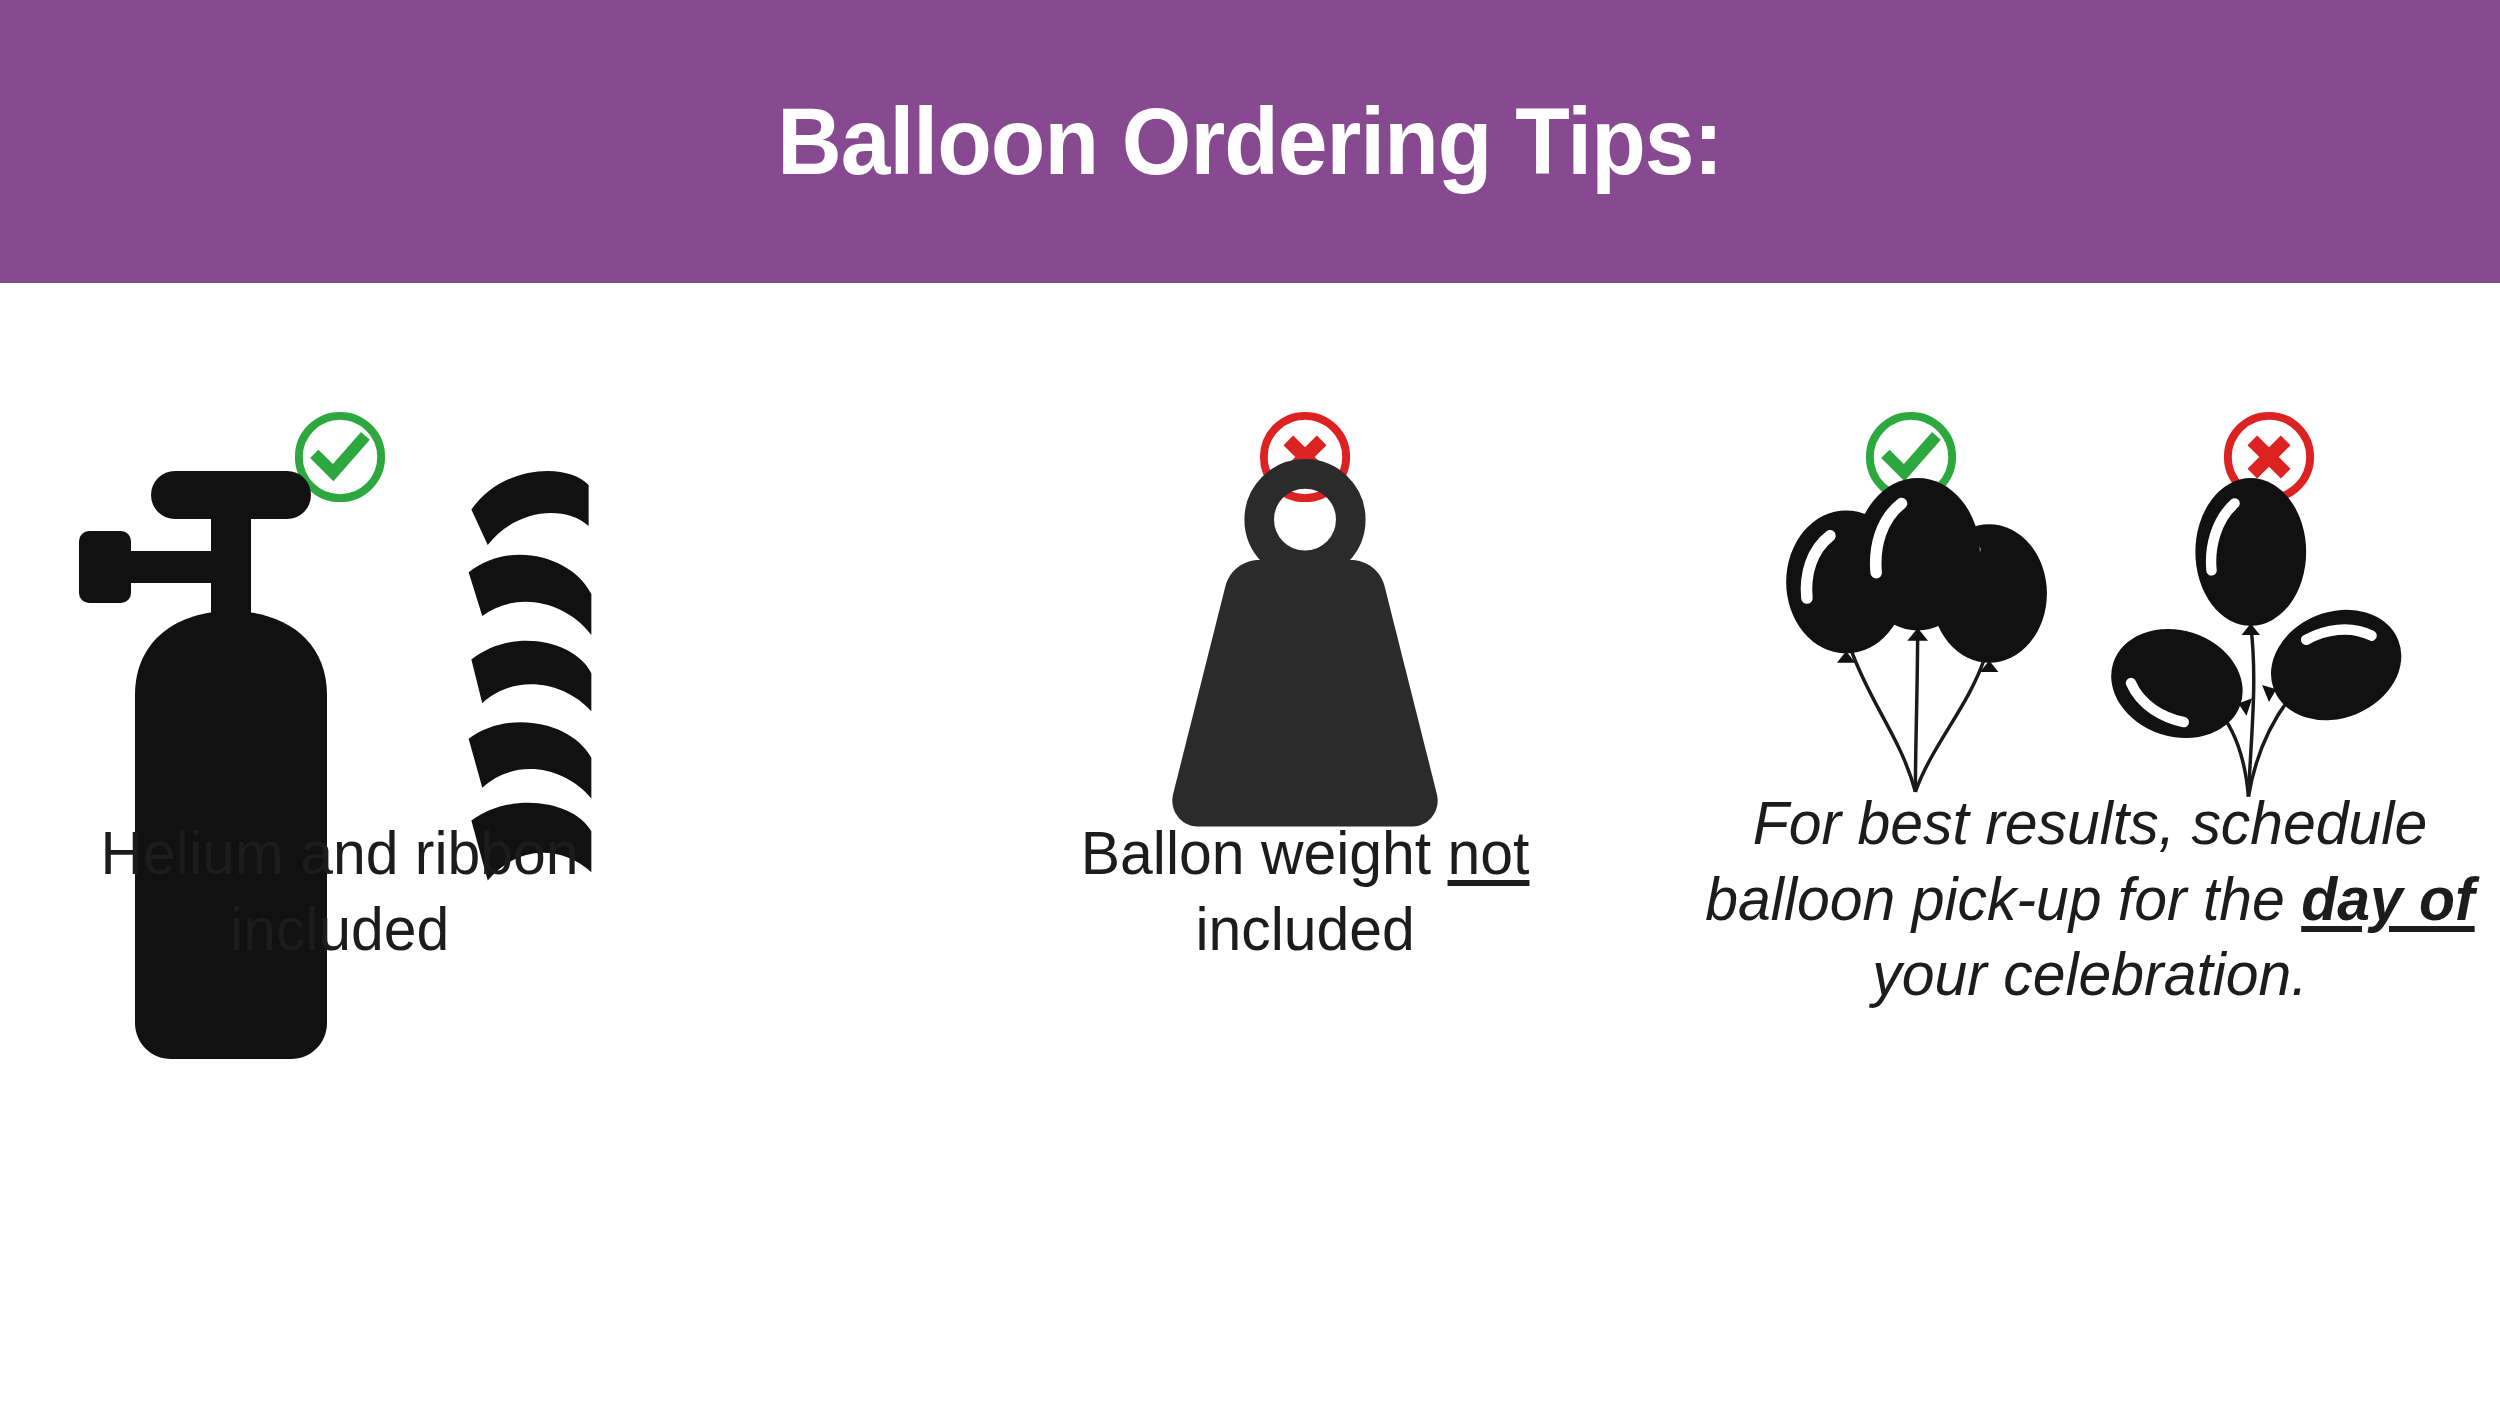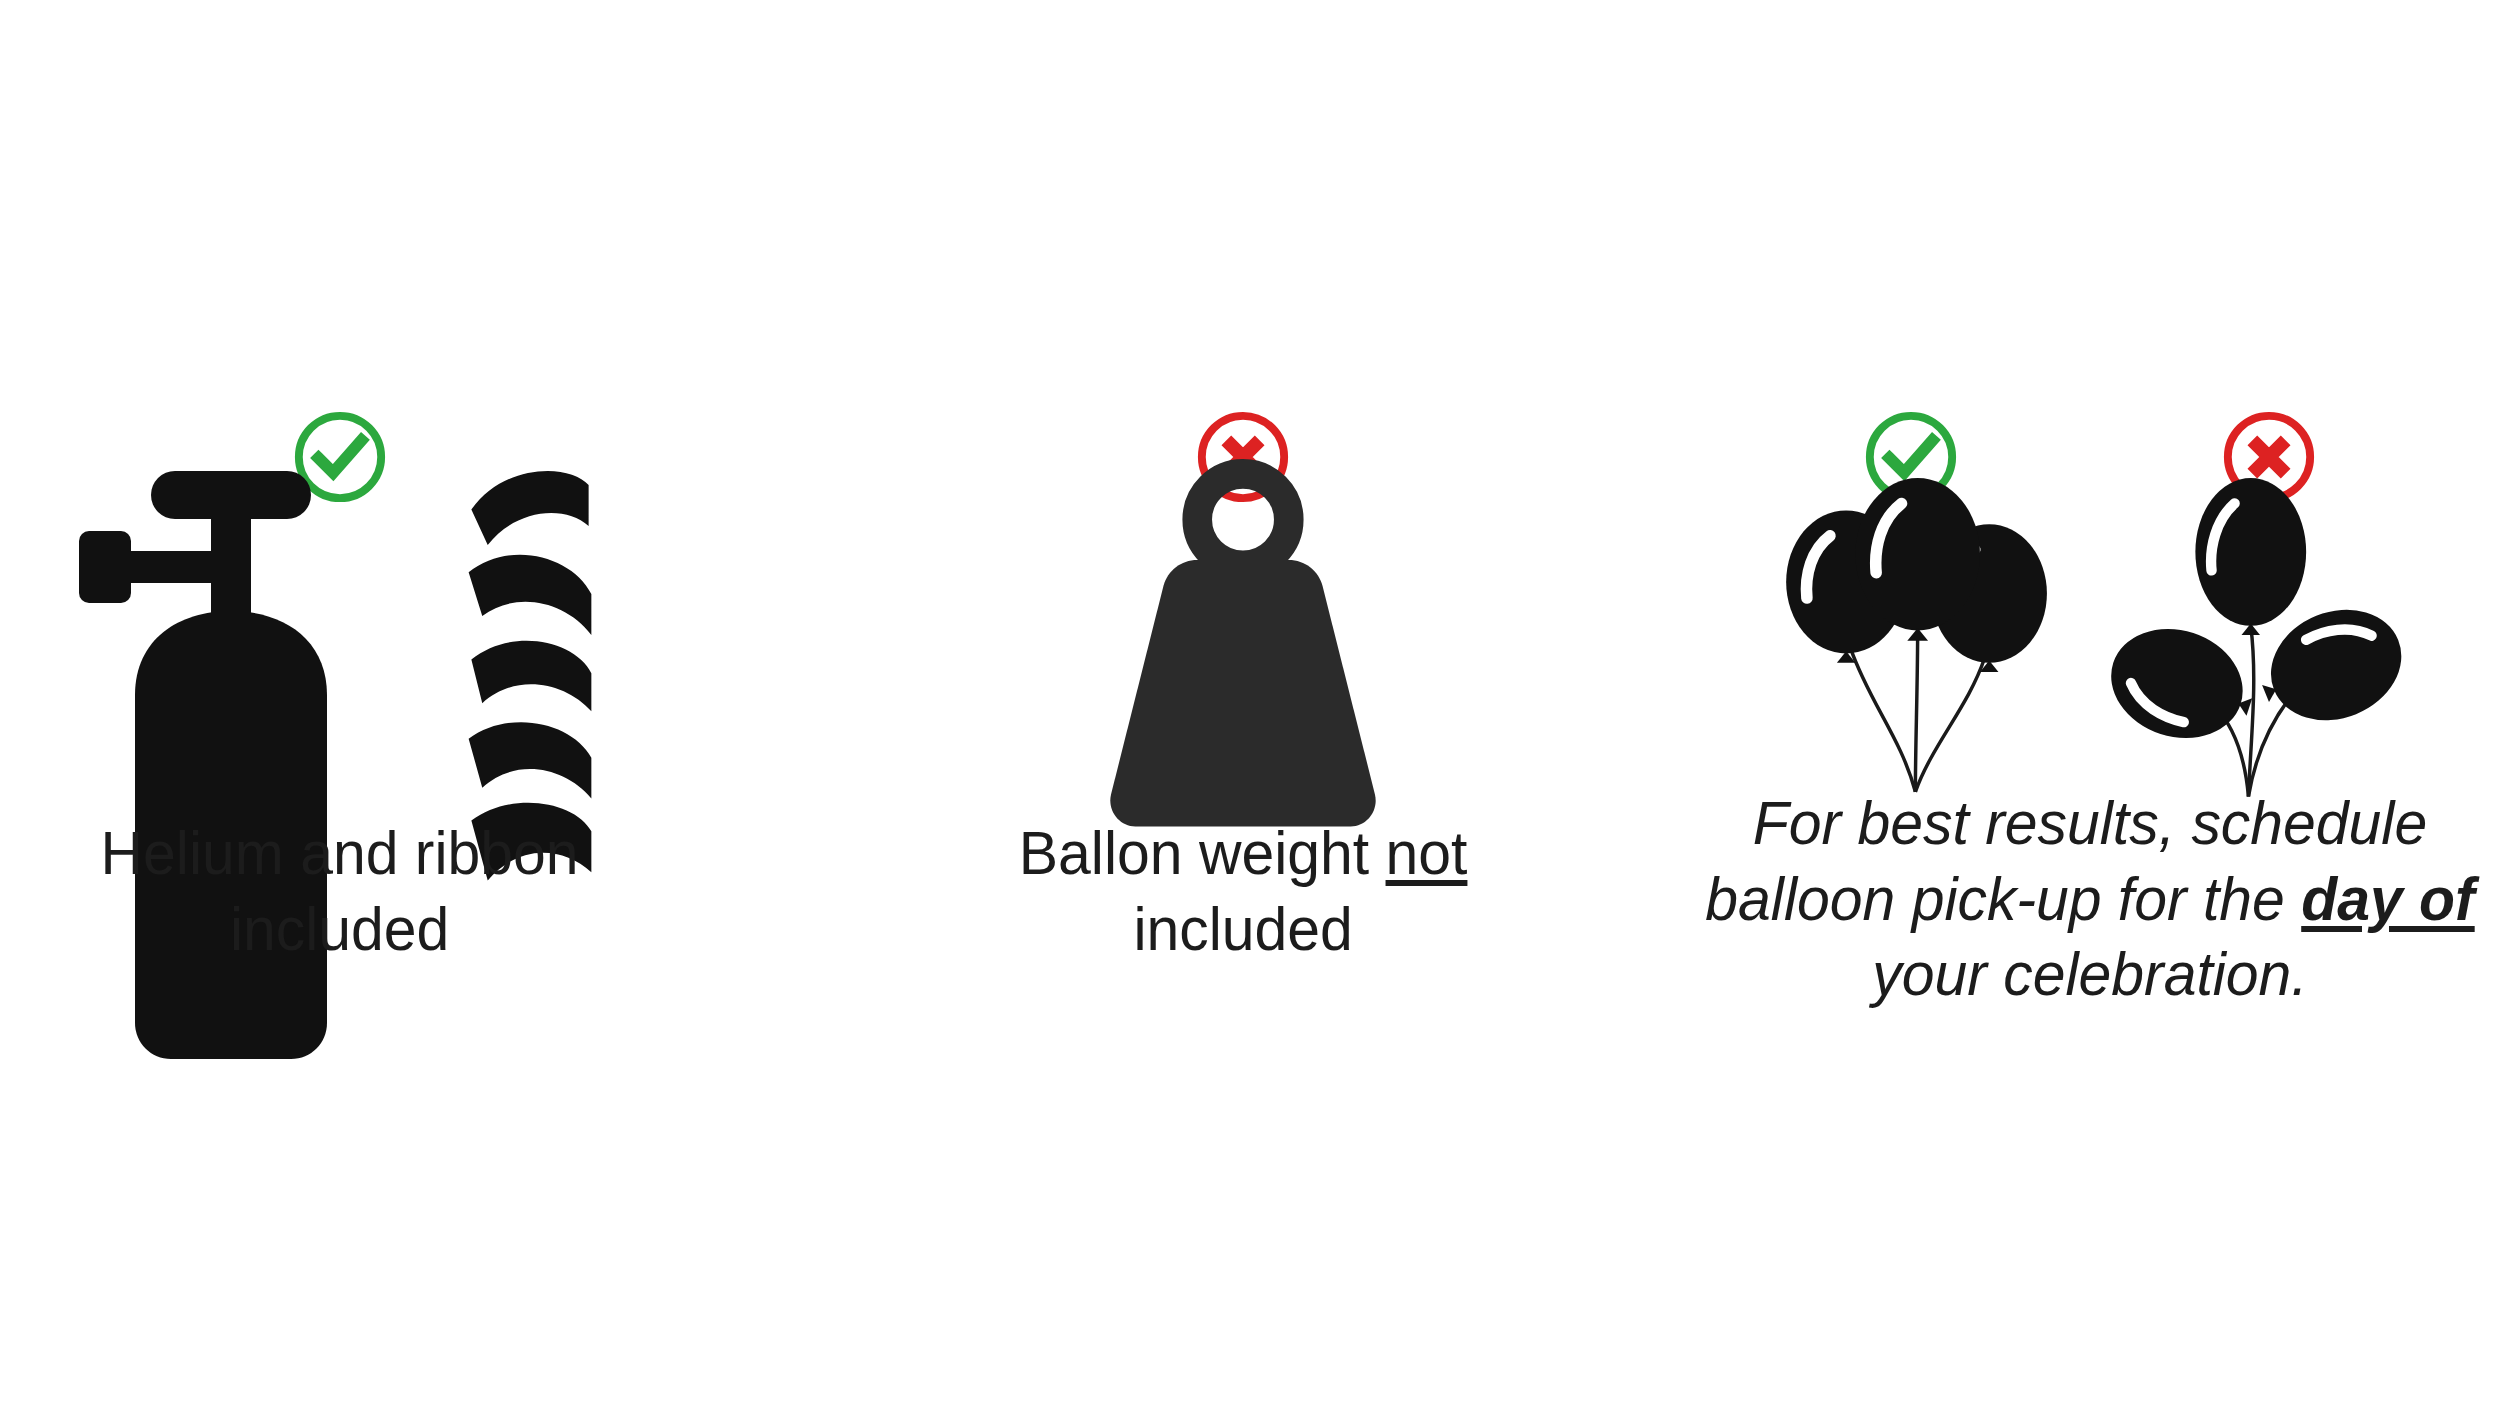--- a/index.html
+++ b/index.html
@@ -56,21 +56,21 @@
   }
 
   .tip {
     position: absolute;
     top: 0;
     display: flex;
     flex-direction: column;
     align-items: center;
   }
   .tip-1 { left: 0px;    width: 680px; }
-  .tip-2 { left: 903px;  width: 680px; }
+  .tip-2 { left: 965px;  width: 680px; }
   .tip-3 { left: 1680px; width: 820px; font-style: italic; }
 
   
   .badge-row {
     display: flex;
     justify-content: center;
     align-items: flex-start;
     width: 100%;
     height: 150px;
     padding-top: 125px;
@@ -120,20 +120,23 @@
     font-weight: bold;
     text-decoration: underline;
     text-underline-offset: 6px;
   }
 </style>
 </head>
 <body>
 
 <div class="poster">
 
+  <div class="header-band">
+    <div class="header-title">Balloon Ordering Tips:</div>
+  </div>
 
   <div class="content">
 
     <div class="tip tip-1">
 
       <div class="badge-row">
         <div class="badge">
           <svg viewBox="0 0 100 100" xmlns="http://www.w3.org/2000/svg">
             <circle cx="50" cy="50" r="42" fill="none" stroke="#2CA83E" stroke-width="8"></circle>
             <path d="M28 51 L43 66 L72 33" fill="none" stroke="#2CA83E" stroke-width="12" stroke-linecap="square" stroke-linejoin="miter"></path>

